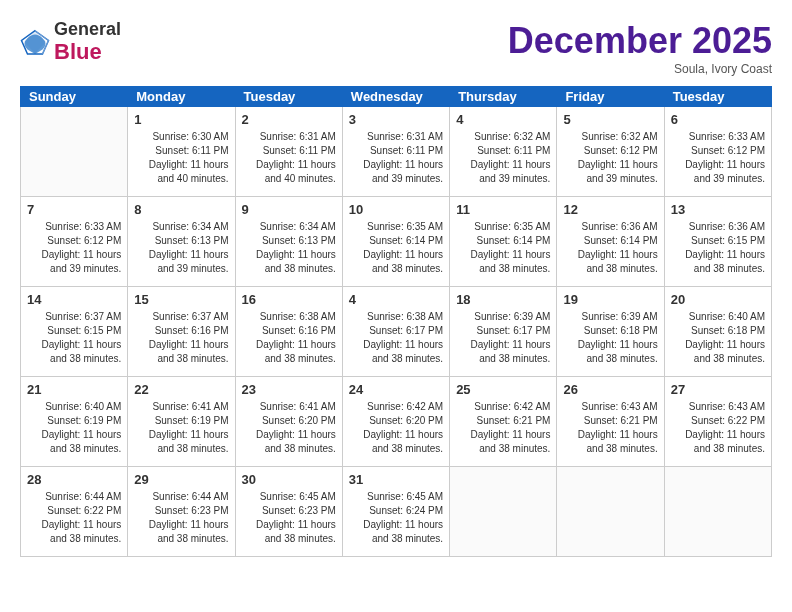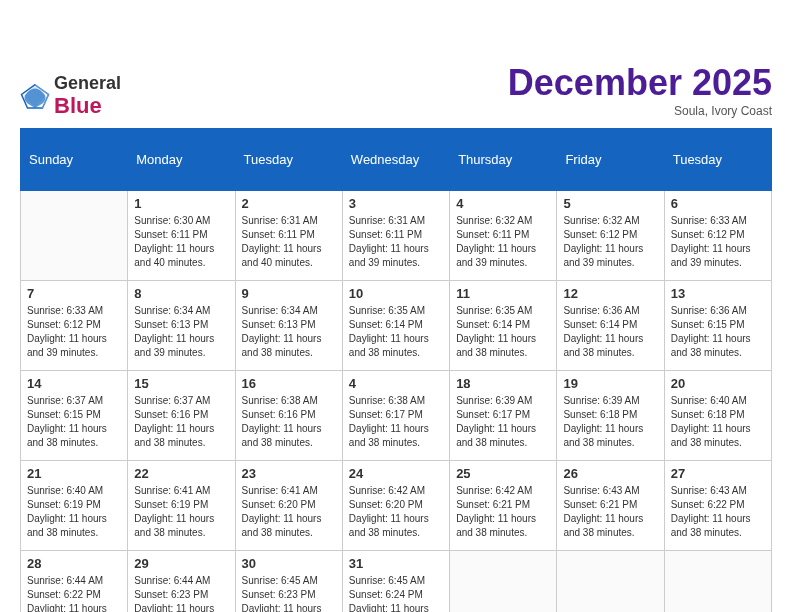--- a/index.html
+++ b/index.html
@@ -6,23 +6,22 @@
     body {
       font-family: Arial, sans-serif;
       background: #fff;
       width: 792px;
       min-height: 612px;
       padding: 20px;
     }
     .header {
       display: flex;
       justify-content: space-between;
-      align-items: flex-end;
+      align-items: flex-start;
       margin-bottom: 10px;
-      margin-top: 42px;
     }
     .logo {
       display: flex;
       align-items: center;
     }
     .logo-text {
       display: flex;
       flex-direction: column;
       line-height: 1.1;
     }
@@ -55,22 +54,22 @@
     }
     .calendar {
       width: 100%;
       border-collapse: collapse;
       border: 1px solid #ccc;
     }
     .calendar th {
       background-color: #1565c0;
       color: #fff;
       font-size: 13px;
-      font-weight: normal;
-      padding: 23px 8px;
+      font-weight: bold;
+      padding: 2px 8px;
       text-align: left;
       border: 1px solid #1565c0;
     }
     .calendar td {
       vertical-align: top;
       padding: 5px 6px;
       border: 1px solid #ccc;
       font-size: 10.5px;
       color: #333;
       width: 14.28%;
@@ -80,20 +79,21 @@
     .day-number {
       font-size: 13px;
       font-weight: bold;
       margin-bottom: 3px;
       display: block;
     }
     .cell-info {
       font-size: 10px;
       line-height: 1.4;
       color: #333;
+      text-align: right;
     }
     .empty-cell {
       background: #fafafa;
     }
   </style>
 </head>
 <body>
 
 <div class="header">
   <div class="logo">

